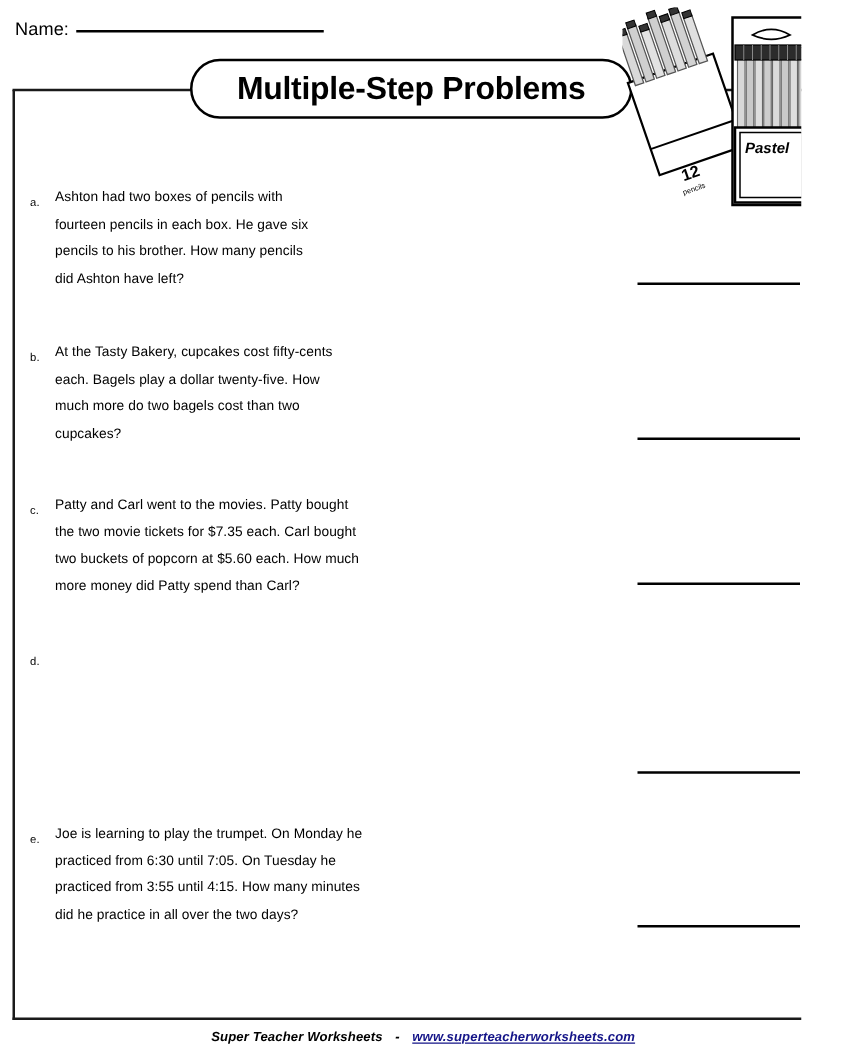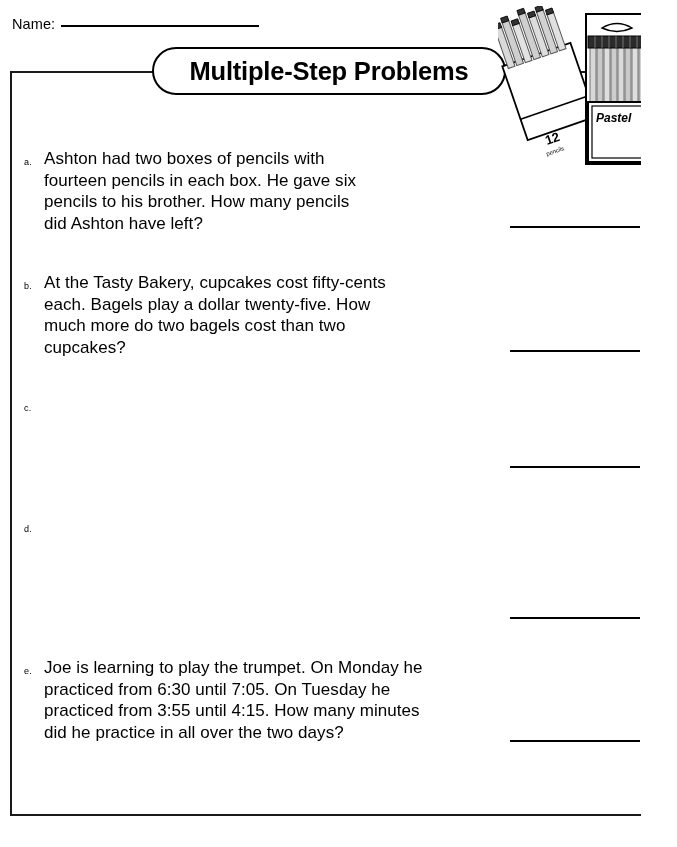--- a/index.html
+++ b/index.html
@@ -126,21 +126,21 @@
   }
   .pnum {
     font-size: 9px;
     width: 20px;
     flex: 0 0 20px;
     text-align: left;
     padding-top: 9px;
     letter-spacing: .2px;
   }
   .ptext {
-    font-size: 17px;
+    font-size: 11px;
     line-height: 21.5px;
     letter-spacing: .05px;
     white-space: pre-line;
   }
 
   #p-a { left: 24px; top: 148px; width: 430px; }
   #p-b { left: 24px; top: 272px; width: 448px; }
   #p-c { left: 24px; top: 394px; width: 452px; }
   #p-d { left: 24px; top: 515px; width: 480px; }
   #p-e { left: 24px; top: 657px; width: 462px; }
@@ -273,34 +273,43 @@
   <div class="problem" id="p-b">
     <span class="pnum">b.</span>
     <span class="ptext">At the Tasty Bakery, cupcakes cost fifty-cents
 each.  Bagels play a dollar twenty-five.  How
 much more do two bagels cost than two
 cupcakes?</span>
   </div>
 
   <div class="problem" id="p-c">
     <span class="pnum">c.</span>
+    <span class="ptext">Patty and Carl went to the movies.  Patty bought
+the two movie tickets for $7.35 each.  Carl bought
+two buckets of popcorn at $5.60 each. How much
+more money did Patty spend than Carl?</span>
   </div>
 
   <div class="problem" id="p-d">
     <span class="pnum">d.</span>
   </div>
 
   <div class="problem" id="p-e">
     <span class="pnum">e.</span>
     <span class="ptext">Joe is learning to play the trumpet.  On Monday he
 practiced from 6:30 until 7:05.  On Tuesday he
 practiced from 3:55 until 4:15.  How many minutes
 did he practice in all over the two days?</span>
   </div>
 
   <div class="ans-line" id="ans-a"></div>
   <div class="ans-line" id="ans-b"></div>
   <div class="ans-line" id="ans-c"></div>
   <div class="ans-line" id="ans-d"></div>
   <div class="ans-line" id="ans-e"></div>
 
+  <div class="footer">
+    <span>Super Teacher Worksheets</span>
+    <span class="dash">-</span>
+    <span class="site">www.superteacherworksheets.com</span>
+  </div>
 
 </div>
 
 </body></html>

